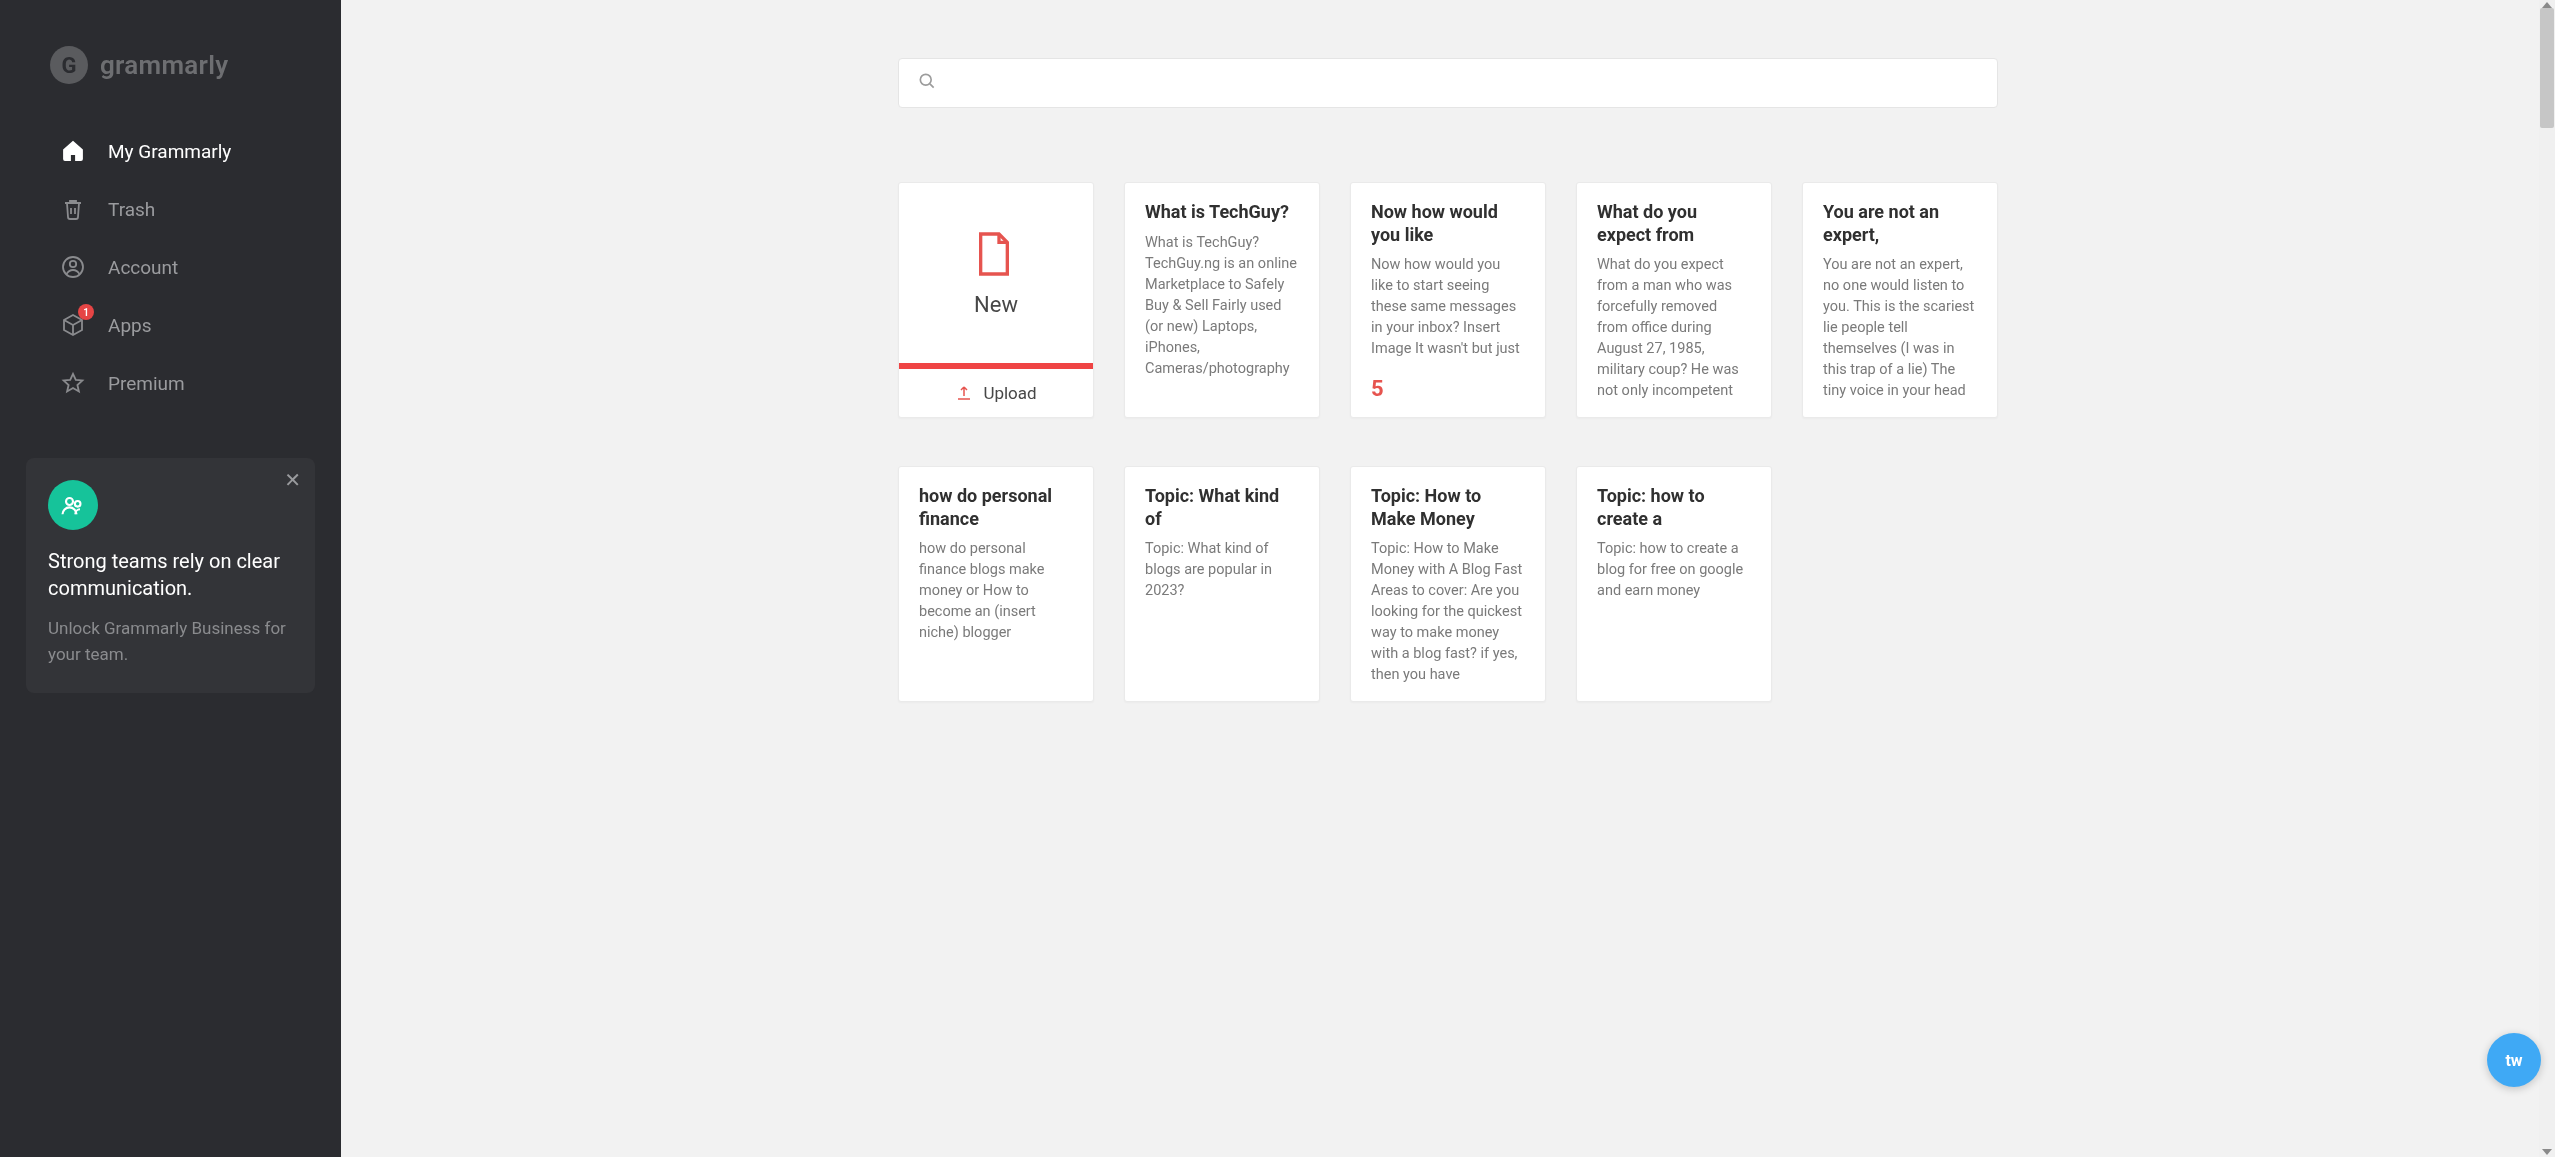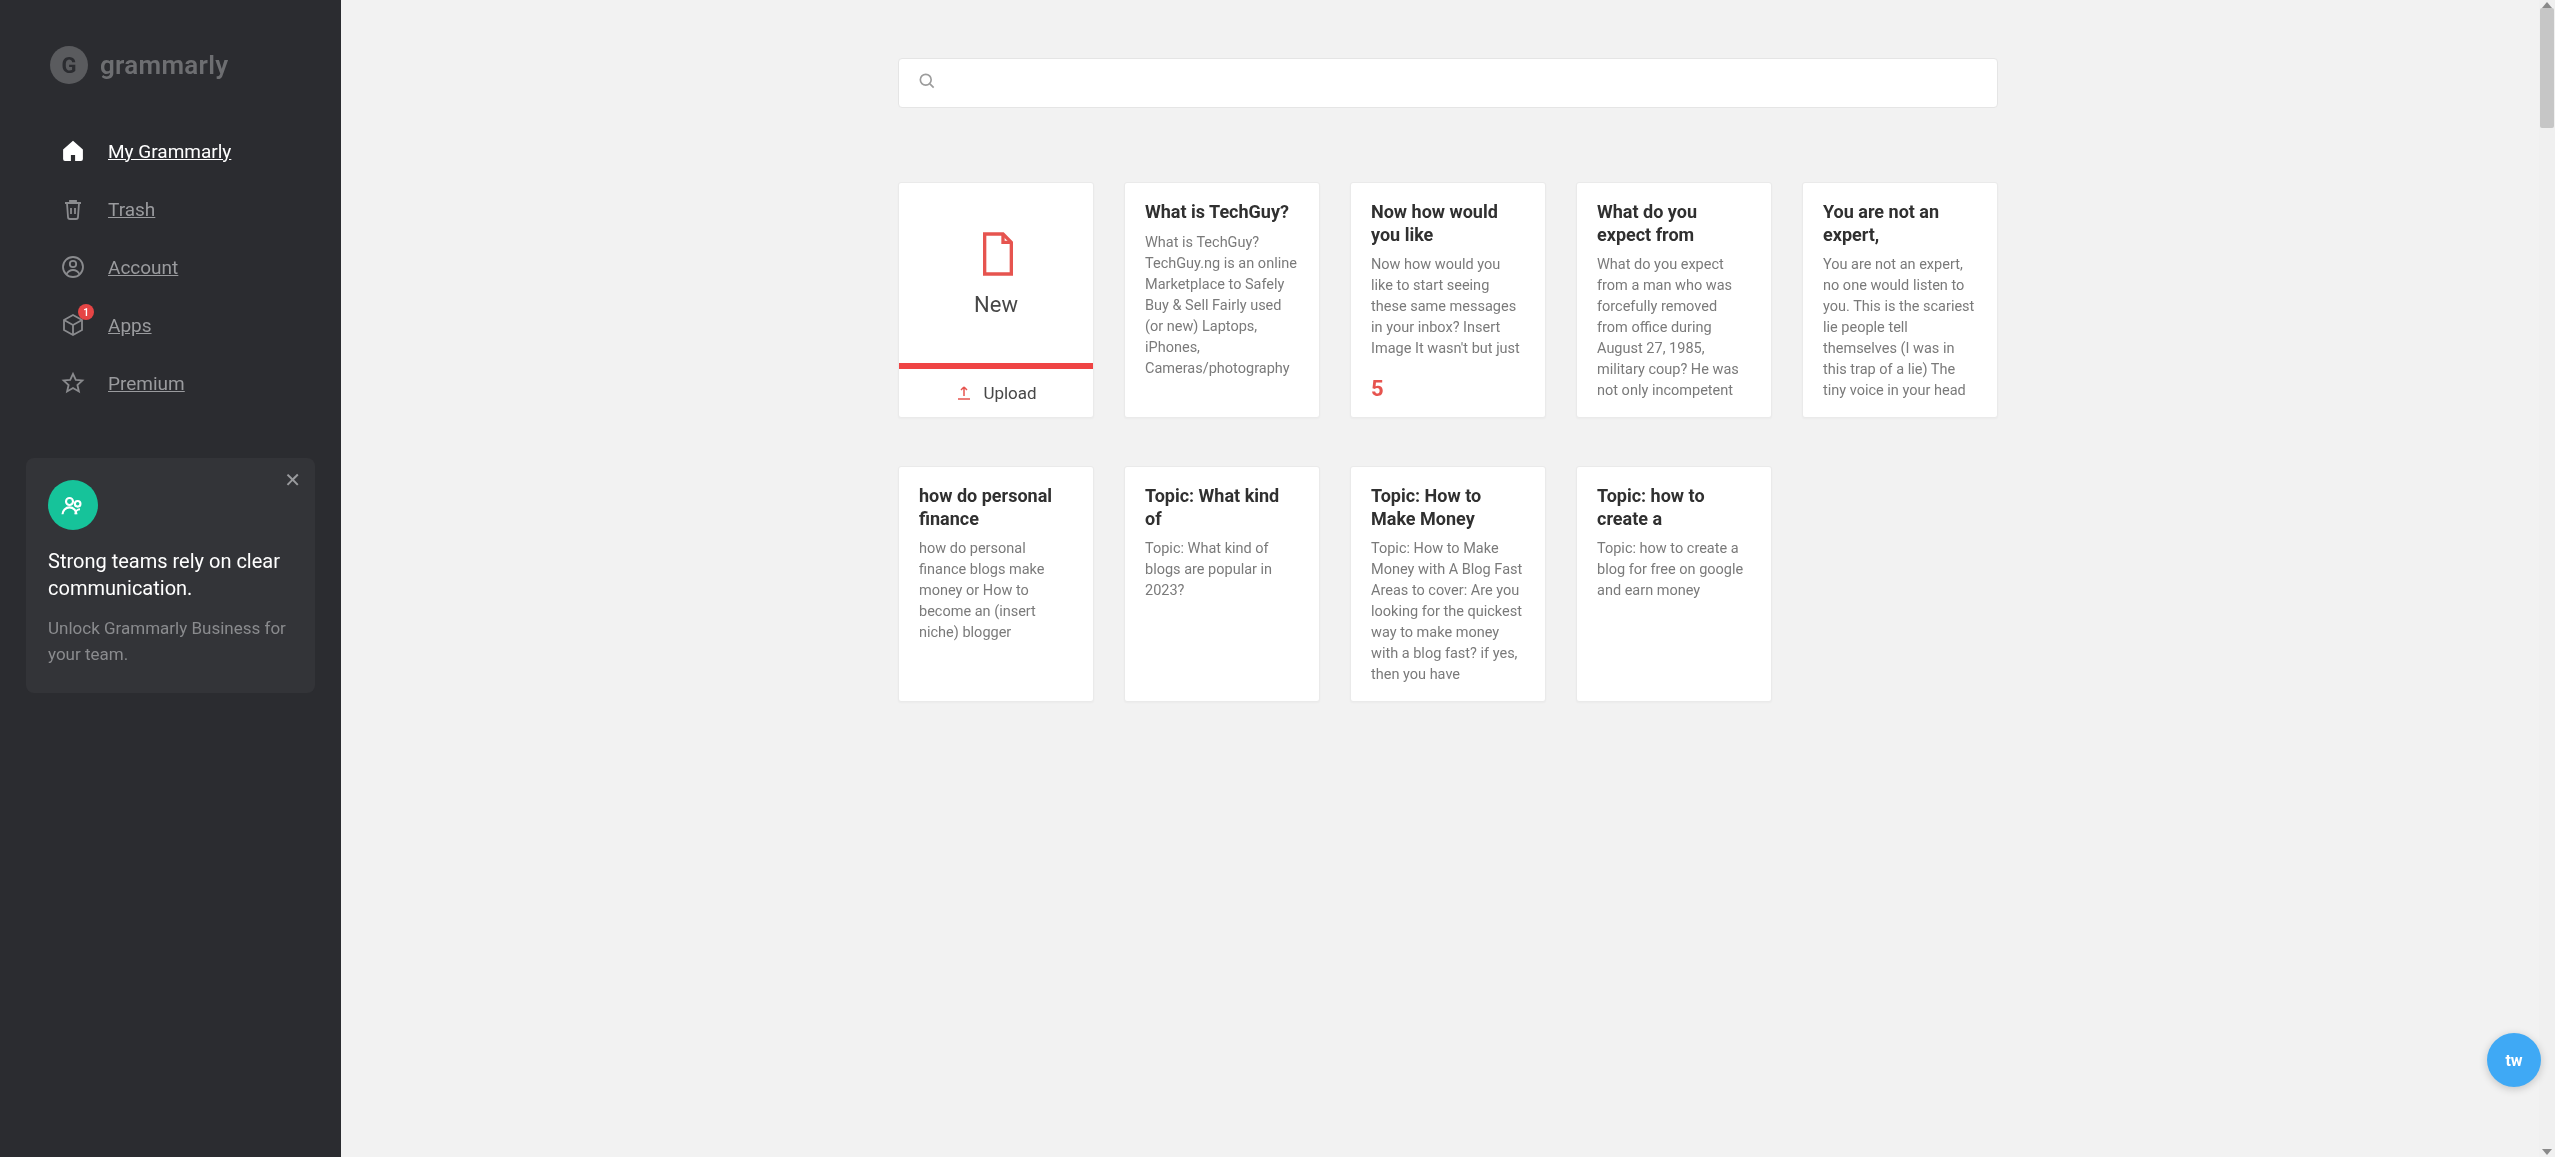--- a/index.html
+++ b/index.html
@@ -16,21 +16,21 @@
   .edge-track{flex:1;width:100%;position:relative;}
   .edge-thumb{position:absolute;left:1px;right:1px;top:0;height:120px;background:#c6c6c6;border-radius:2px;}
 
   
   .sidebar{width:341px;background:#2b2c30;color:#bfc1c3;flex-shrink:0;display:flex;flex-direction:column;padding-top:46px;position:relative;overflow:hidden;}
   .logo-row{display:flex;align-items:center;gap:12px;padding:0 42px 32px 50px;}
   .logo-circle{width:38px;height:38px;border-radius:50%;background:#5a5b5e;display:flex;align-items:center;justify-content:center;}
   .logo-g{font-weight:700;font-size:22px;color:#2b2c30;}
   .logo-text{font-size:26px;font-weight:600;color:#6d6e71;letter-spacing:0.3px;}
   .nav{display:flex;flex-direction:column;gap:4px;padding:8px 0;}
-  .nav-item{display:flex;align-items:center;gap:22px;padding:14px 0 14px 60px;color:#9a9b9e;font-size:19px;cursor:pointer;position:relative;text-decoration:underline;}
+  .nav-item{display:flex;align-items:center;gap:22px;padding:14px 0 14px 60px;color:#9a9b9e;font-size:19px;cursor:pointer;position:relative;}
   .nav-item.active{color:#ffffff;}
   .nav-item.active .nav-icon svg{stroke:#fff;fill:#fff;}
   .nav-icon{width:26px;height:26px;display:flex;align-items:center;justify-content:center;flex-shrink:0;}
   .nav-icon svg{width:24px;height:24px;stroke:#8a8b8e;fill:none;stroke-width:1.8;}
   .badge{position:absolute;top:6px;left:78px;background:#e64545;color:#fff;border-radius:50%;width:16px;height:16px;font-size:10px;display:flex;align-items:center;justify-content:center;font-weight:600;}
 
   .promo{margin:40px 26px 0;background:#333438;border-radius:8px;padding:22px 22px 26px;position:relative;}
   .promo-close{position:absolute;top:12px;right:14px;color:#9a9b9e;font-size:20px;cursor:pointer;line-height:1;}
   .promo-icon{width:50px;height:50px;border-radius:50%;background:#16c39a;display:flex;align-items:center;justify-content:center;margin-bottom:18px;}
   .promo-icon svg{width:28px;height:28px;stroke:#fff;fill:none;stroke-width:1.8;}
@@ -41,21 +41,21 @@
   .main{flex:1;background:#f2f2f2;position:relative;padding:0 18px;overflow:auto;}
   .main-inner{max-width:1100px;margin:0 auto;padding-top:58px;}
   .search-wrap{background:#fff;border:1px solid #e5e5e5;border-radius:4px;height:50px;display:flex;align-items:center;padding:0 18px;margin-bottom:74px;}
   .search-input{flex:1;border:none;outline:none;font-size:19px;color:#666;background:transparent;}
   .search-input::placeholder{color:#9c9c9c;}
   .search-icon svg{width:20px;height:20px;stroke:#9c9c9c;fill:none;stroke-width:2;}
 
   .grid{display:grid;grid-template-columns:repeat(5,1fr);gap:48px 30px;}
   .card{background:#fff;border:1px solid #eaeaea;border-radius:3px;min-height:210px;display:flex;flex-direction:column;box-shadow:0 1px 2px rgba(0,0,0,0.03);}
   .card-new{align-items:center;}
-  .new-body{flex:1;display:flex;flex-direction:column;align-items:flex-end;justify-content:center;gap:14px;cursor:pointer;}
+  .new-body{flex:1;display:flex;flex-direction:column;align-items:flex-start;justify-content:center;gap:14px;cursor:pointer;}
   .new-body svg{width:40px;height:48px;stroke:#e6544f;fill:none;stroke-width:2;}
   .new-label{font-size:22px;color:#474747;}
   .upload-row{border-top:6px solid #ef4444;width:100%;padding:14px 0;display:flex;align-items:center;justify-content:center;gap:10px;cursor:pointer;}
   .upload-row svg{width:18px;height:18px;stroke:#e6544f;fill:none;stroke-width:2;}
   .upload-label{font-size:17px;color:#474747;}
 
   .doc-card{padding:18px 20px 16px;}
   .doc-title{font-size:18px;font-weight:700;color:#303030;line-height:1.25;margin-bottom:8px;}
   .doc-preview{font-size:14.5px;color:#7a7a7a;line-height:1.45;flex:1;overflow:hidden;}
   .doc-footer{margin-top:10px;}

